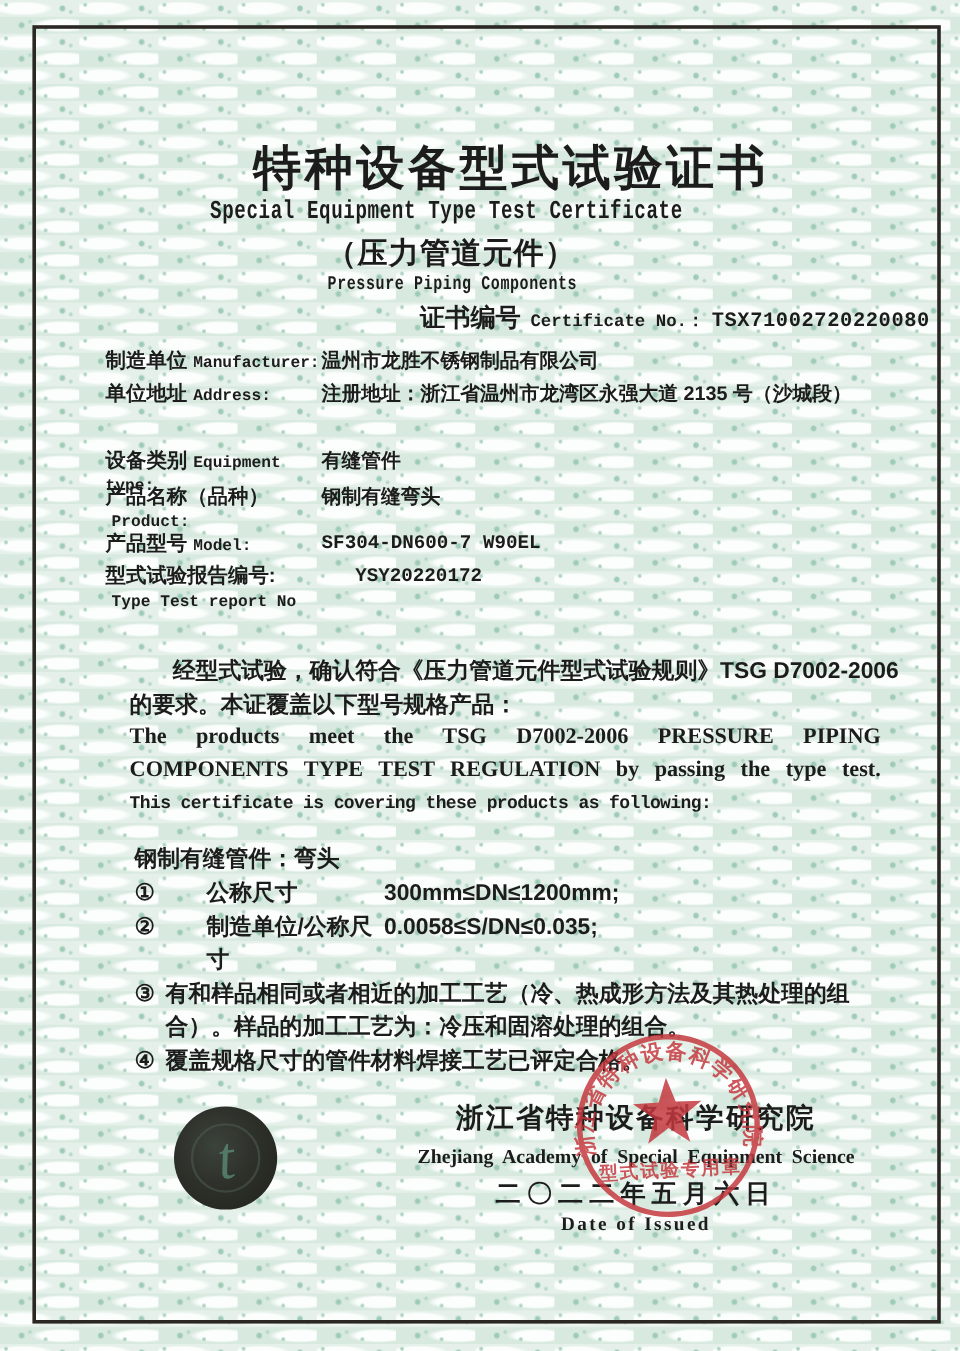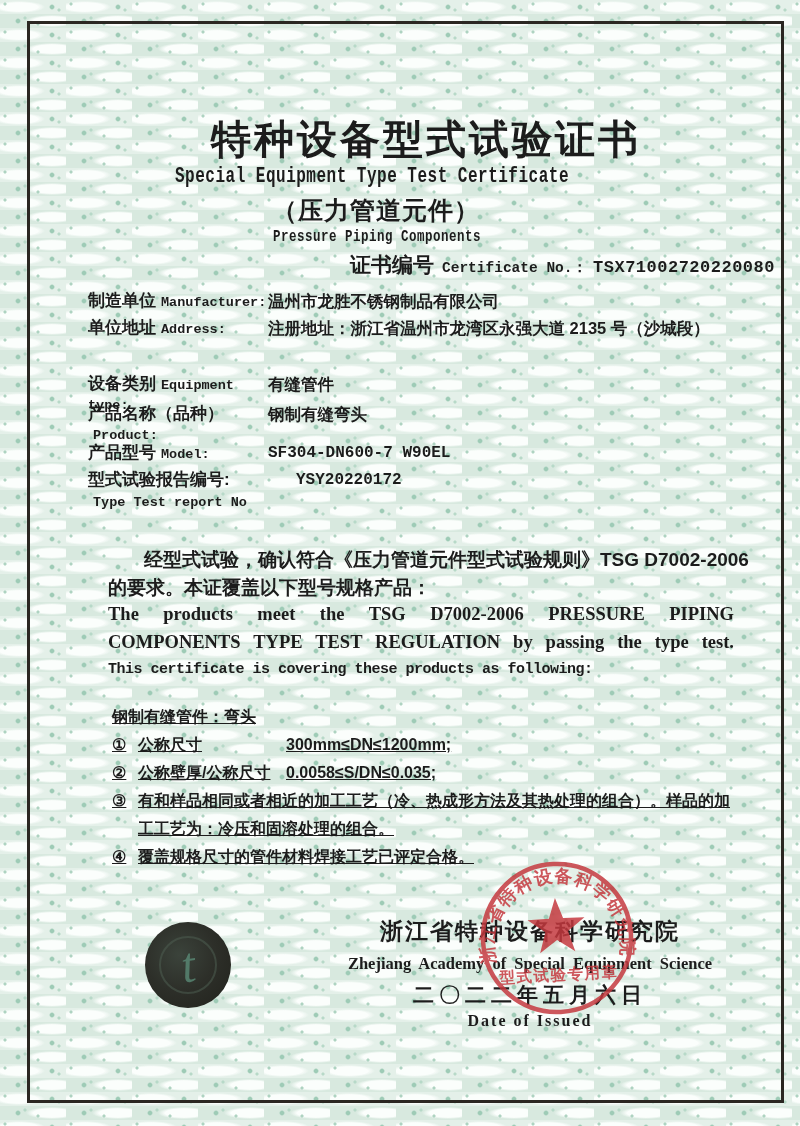--- a/index.html
+++ b/index.html
@@ -55,25 +55,25 @@
   .lbl-stack .en { display:block; font-size:13.5px; font-weight:700; margin-top:4px; }
   .val-report { font-size:20px; font-weight:700; padding-left:8px; }
 
   .statement { left:108px; top:546px; width:626px; line-height:27.5px; }
   .statement .cn1 { font-size:19px; font-weight:600; text-indent:36px; white-space:nowrap;text-align:right; }
   .statement .cn2 { font-size:19px; font-weight:600; }
   .statement .enb { font-family:"Liberation Serif", serif; font-size:18.5px; font-weight:700;
                     text-align:justify; text-align-last:justify; }
   .statement .enm { font-family:"Liberation Mono", monospace; font-size:15px; font-weight:700; letter-spacing:-0.5px; }
 
-  .coverage { left:112px; top:703px; width:632px; font-size:16px; font-weight:600; line-height:28px;text-decoration:underline; }
+  .coverage { left:112px; top:703px; width:632px; font-size:19px; font-weight:600; line-height:28px; }
   .cov-head { margin-bottom:0; }
   .cov-item { display:flex; }
   .cov-num { flex:0 0 26px; }
-  .cov-lbl { flex:0 0 148px; }
+  .cov-lbl { flex:0 0 148px;margin-left:34px; }
   .cov-txt { flex:1 1 auto; }
 
   .issuer { left:330px; top:916px; width:400px; text-align:center; }
   .issuer .name-cn { font-size:23px; font-weight:700; letter-spacing:2px; }
   .issuer .name-en { font-family:"Liberation Serif", serif; font-size:16.5px; font-weight:600;
                      word-spacing:4px; margin-top:7px; }
   .issuer .date-cn { font-size:21px; font-weight:700; letter-spacing:5px; margin-top:7px; }
   .issuer .date-en { font-family:"Liberation Serif", serif; font-size:16px; font-weight:600;
                      letter-spacing:2px; margin-top:3px; }
 
@@ -151,21 +151,21 @@
 
   <div class="abs coverage cjk">
     <div class="cov-head">钢制有缝管件：弯头</div>
     <div class="cov-item">
       <span class="cov-num">①</span>
       <span class="cov-lbl">公称尺寸</span>
       <span class="cov-txt">300mm≤DN≤1200mm;</span>
     </div>
     <div class="cov-item">
       <span class="cov-num">②</span>
-      <span class="cov-lbl">公称壁厚/公称尺寸</span>
+      <span class="cov-lbl">制造单位/公称尺寸</span>
       <span class="cov-txt">0.0058≤S/DN≤0.035;</span>
     </div>
     <div class="cov-item">
       <span class="cov-num">③</span>
       <span class="cov-txt">有和样品相同或者相近的加工工艺（冷、热成形方法及其热处理的组合）。样品的加工工艺为：冷压和固溶处理的组合。</span>
     </div>
     <div class="cov-item">
       <span class="cov-num">④</span>
       <span class="cov-txt">覆盖规格尺寸的管件材料焊接工艺已评定合格。</span>
     </div>

